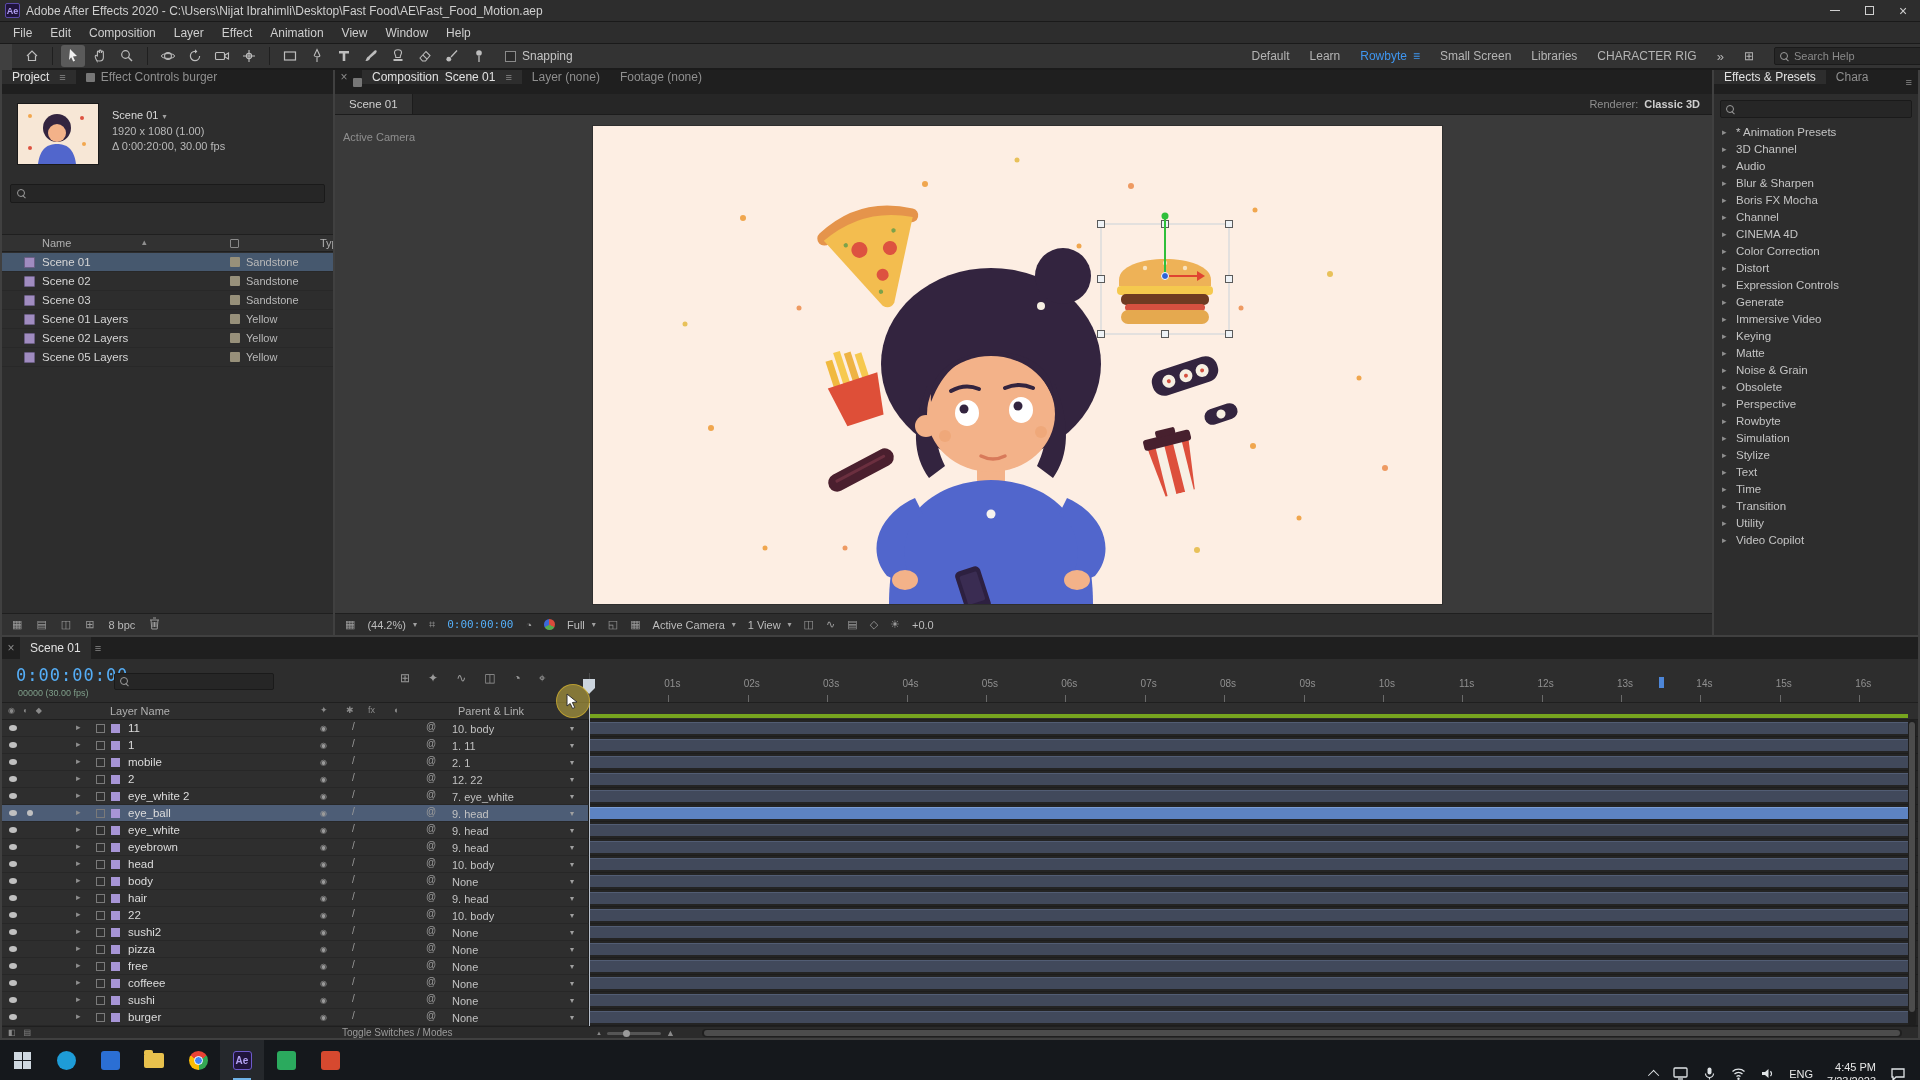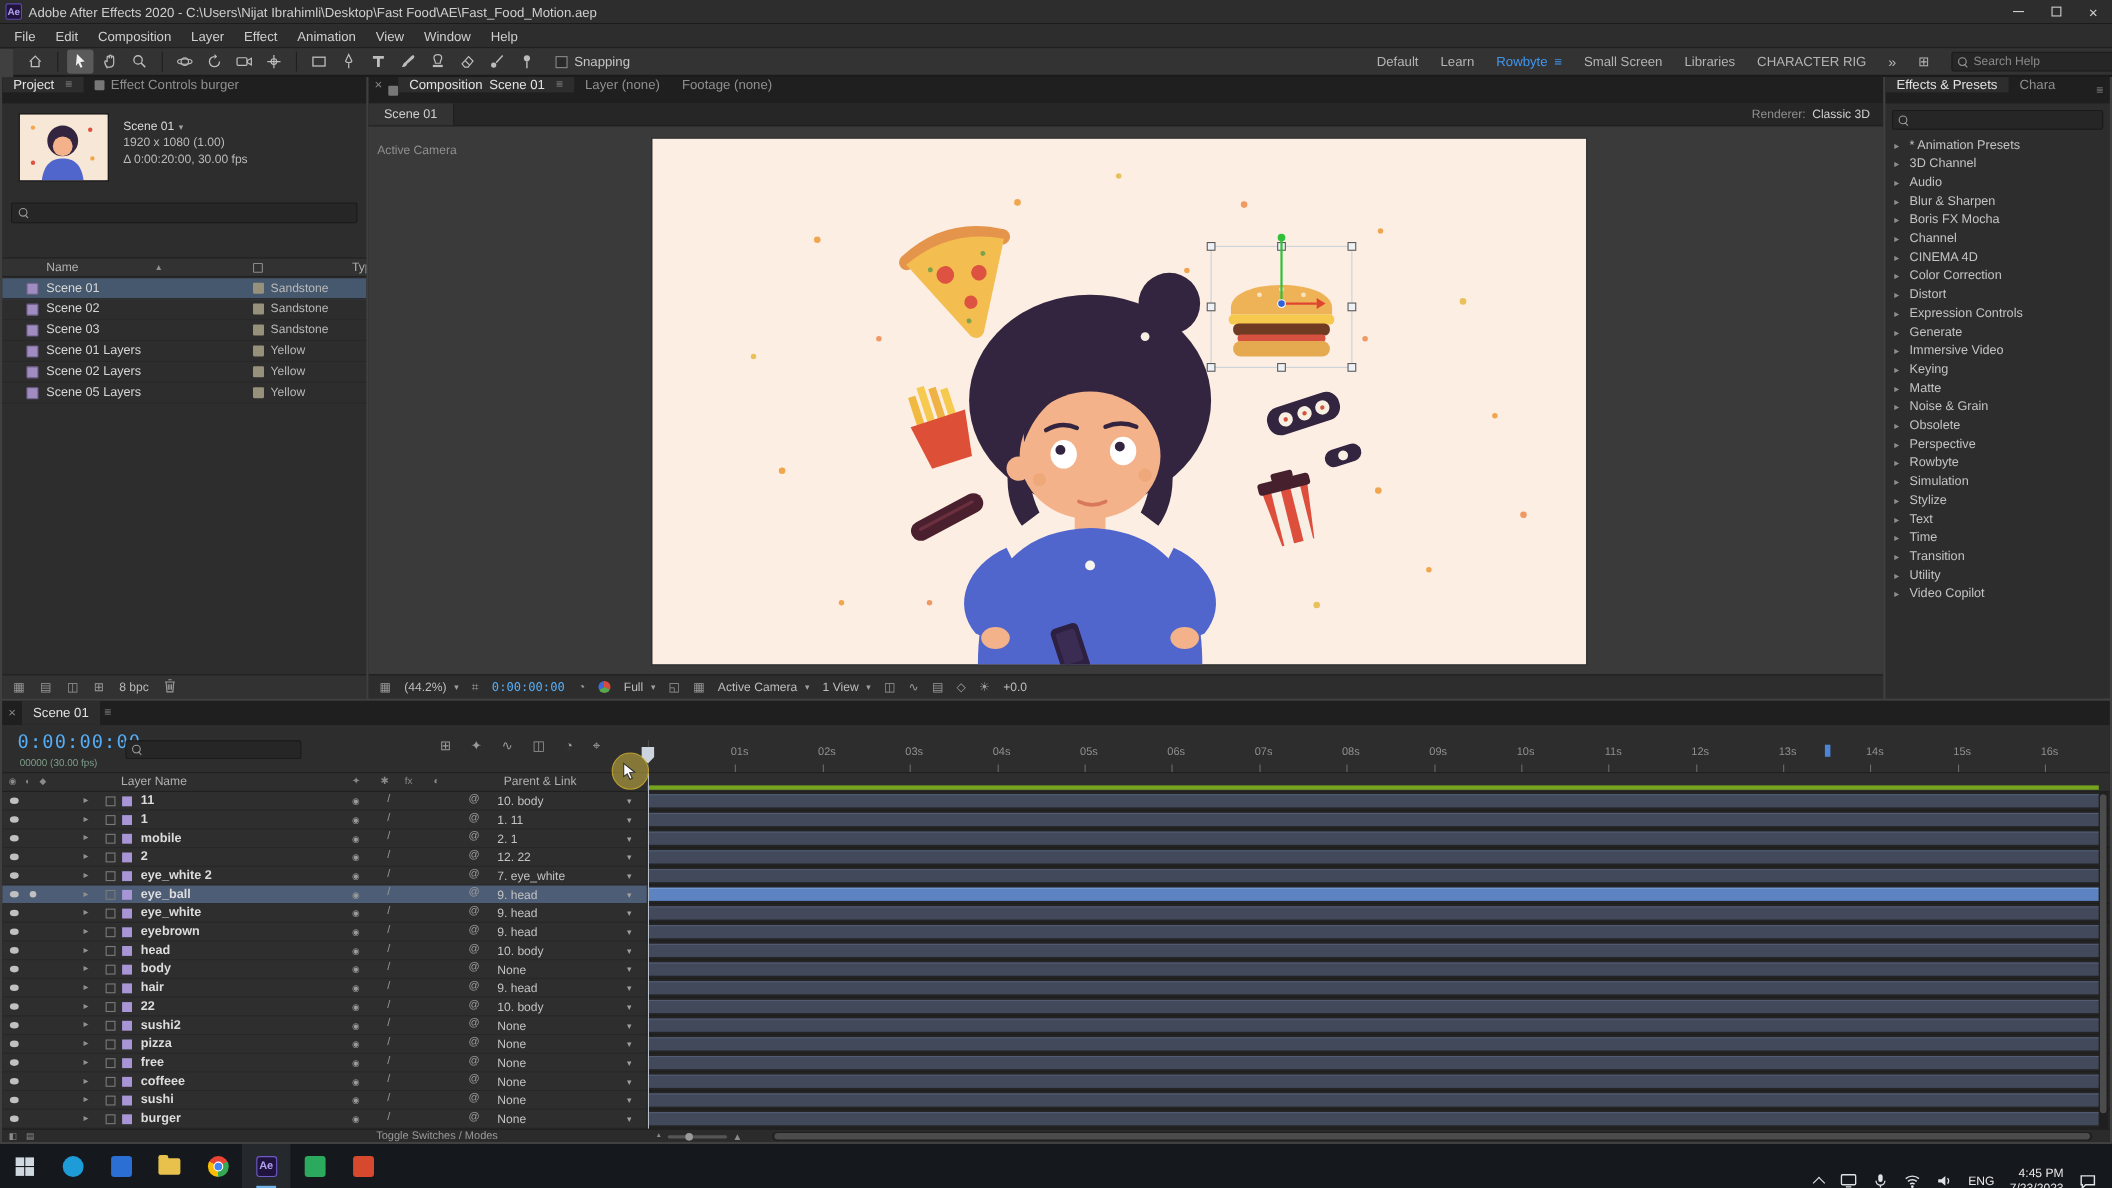--- a/index.html
+++ b/index.html
@@ -76,21 +76,21 @@
   .pfoot { position:absolute; left:0; bottom:0; right:0; height:22px; background:#323232; border-top:1px solid #1f1f1f; display:flex; align-items:center; gap:14px; padding:0 10px; font-size:11px; }
   .pfoot .ico { font-size:11px; }
   .bpc { color:#b9b9b9; }
   .trash svg { width:11px; height:13px; }
 
   
   .center-panel { left:335px; top:70px; width:1377px; height:565px; }
   .subtab-row { height:21px; background:#262626; display:flex; align-items:center; border-bottom:1px solid #1c1c1c; }
   .subtab { height:100%; display:flex; align-items:center; padding:0 14px; background:#333333; color:#cfcfcf; font-size:11.5px; border-right:1px solid #1c1c1c; }
   .renderer { margin-left:auto; margin-right:12px; font-size:11px; display:flex; gap:6px; align-items:center; }
-  .rv { color:#cfcfcf; }
+  .rv { color:#cfcfcf;font-weight:bold; }
   .viewer { position:absolute; left:0; top:45px; right:0; bottom:22px; background:#3a3a3a; }
   .cam-overlay { position:absolute; left:8px; top:16px; color:#8f8f8f; font-size:11px; z-index:2; }
   .comp-canvas { position:absolute; left:258px; top:11px; box-shadow:0 0 0 1px rgba(0,0,0,.2); }
   .comp-bar { position:absolute; left:0; bottom:0; right:0; height:22px; background:#2d2d2d; border-top:1px solid #1f1f1f; display:flex; align-items:center; gap:12px; padding:0 10px; font-size:11px; color:#bdbdbd; }
   .cb-dd { display:flex; align-items:center; background:none; border:none; color:#bdbdbd; font-size:11px; font-family:"Liberation Sans",sans-serif; gap:3px; white-space:nowrap; }
   .cb-tc { color:#55aef7; font-family:"DejaVu Sans Mono", monospace; font-size:11px; }
   .chan-dot { width:11px; height:11px; border-radius:50%; background:conic-gradient(#d84b3c 0 33%, #57a84e 33% 66%, #3c68d8 66% 100%); }
   .comp-bar .ico { font-size:11px; }
 
   
@@ -124,21 +124,21 @@
   .tl-row { display:flex; height:17px; }
   .tl-cell { width:587px; position:relative; background:#2e2e2e; border-right:1px solid #1c1c1c; border-bottom:1px solid #272727; }
   .tl-row.selected .tl-cell { background:#4d5d76; }
   .eye { position:absolute; left:7px; top:5px; width:8px; height:6px; background:#c0c0c0; border-radius:50%; }
   .solo { position:absolute; left:25px; top:5px; width:6px; height:6px; background:#c0c0c0; border-radius:50%; visibility:hidden; }
   .tl-row.selected .solo { visibility:visible; }
   .tl-exp { position:absolute; left:74px; top:2px; font-size:9px; color:#8f8f8f; }
   .tl-exp::before { content:"▸"; }
   .chip-h { position:absolute; left:94px; top:4px; width:9px; height:9px; border:1px solid #7a7a7a; }
   .chip-f { position:absolute; left:109px; top:4px; width:9px; height:9px; background:#a795d6; }
-  .lname { position:absolute; left:126px; top:0; font-size:11.5px; line-height:17px; color:#dcdcdc;font-weight:bold; }
+  .lname { position:absolute; left:126px; top:0; font-size:11.5px; line-height:17px; color:#dcdcdc; }
   .sw1 { position:absolute; left:318px; top:4px; font-size:8px; color:#9a9a9a; }
   .sw1::before { content:"◉"; }
   .sw2 { position:absolute; left:350px; top:1px; font-size:10px; color:#9a9a9a; }
   .sw2::before { content:"/"; }
   .whip { position:absolute; left:424px; top:1px; font-size:10px; color:#9a9a9a; }
   .whip::before { content:"@"; }
   .pdd { position:absolute; left:450px; top:0; width:122px; height:17px; display:flex; align-items:center; justify-content:space-between; font-size:11px; color:#c2c2c2; }
   .tl-track { flex:1; position:relative; background:#242424; border-bottom:1px solid #1d1d1d; }
   .tl-bar { position:absolute; left:0; right:10px; top:2px; bottom:2px; background:#41495b; border-top:1px solid #525d74; }
   .tl-row.selected .tl-bar { background:#5d83c2; border-top-color:#7a9cd4; }

